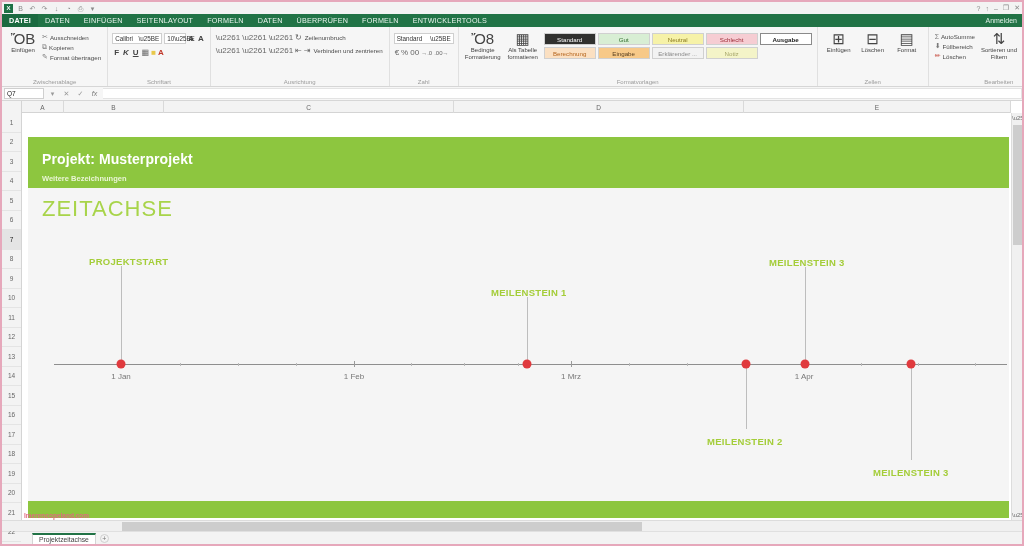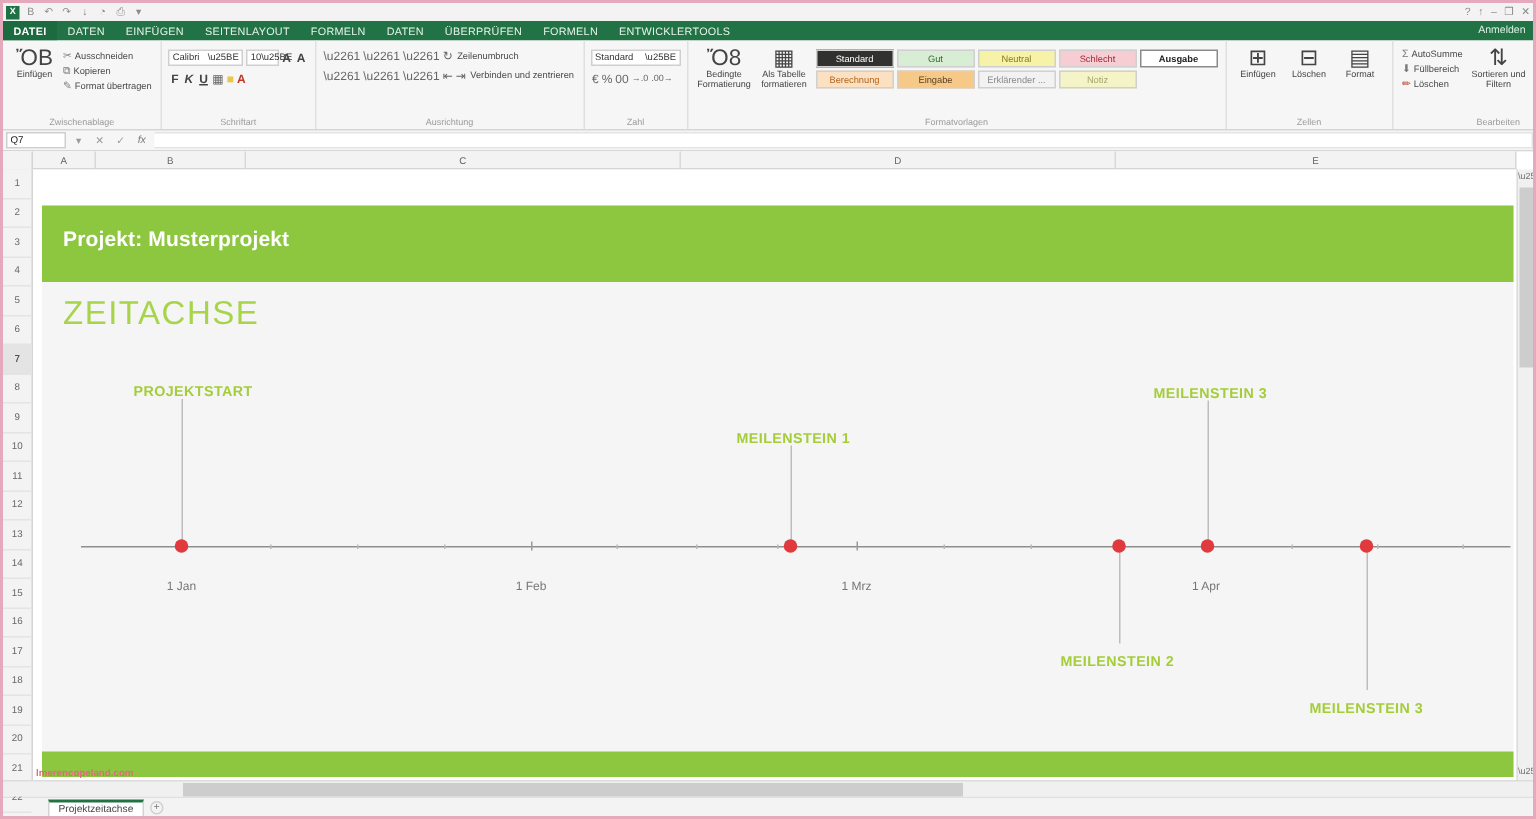--- a/index.html
+++ b/index.html
@@ -184,21 +184,21 @@
   .axis {
     position: absolute; left: 26px; right: 2px; top: 138px;
     height: 1px; background: #8e8e8e;
   }
   .tick {
     position: absolute; top: 138px; width: 1px; background: #b9b9b9;
   }
   .tick.major { height: 6px; margin-top: -3px; background: #9a9a9a; }
   .tick.minor { height: 3px; margin-top: -1px; }
   .datelbl {
-    position: absolute; top: 160px; font-size: 8px; color: #777;
+    position: absolute; top: 146px; font-size: 8px; color: #777;
     transform: translateX(-50%); white-space: nowrap;
   }
   .dot {
     position: absolute; width: 9px; height: 9px; border-radius: 50%;
     background: #e03a3e; transform: translate(-50%, -50%);
   }
   .stem { position: absolute; width: 1px; background: #bdbdbd; }
   .mslabel {
     position: absolute; font-size: 9.5px; font-weight: bold; color: #a4cd39;
     white-space: nowrap; letter-spacing: .3px;
@@ -499,20 +499,21 @@
       <div class="rowcell">21</div>
       <div class="rowcell">22</div>
     </div>
 
     <div class="sheet">
 
       <div class="tl">
 
         <div class="tl-header">
           <div class="proj">Projekt: Musterprojekt</div>
+          <div class="sub">Weitere Bezeichnungen</div>
         </div>
 
         <div class="tl-title">ZEITACHSE</div>
 
         <div class="tl-canvas">
           <div class="axis"></div>
 
           <div class="tick minor" style="left:152px"></div>
           <div class="tick minor" style="left:210px"></div>
           <div class="tick minor" style="left:268px"></div>

